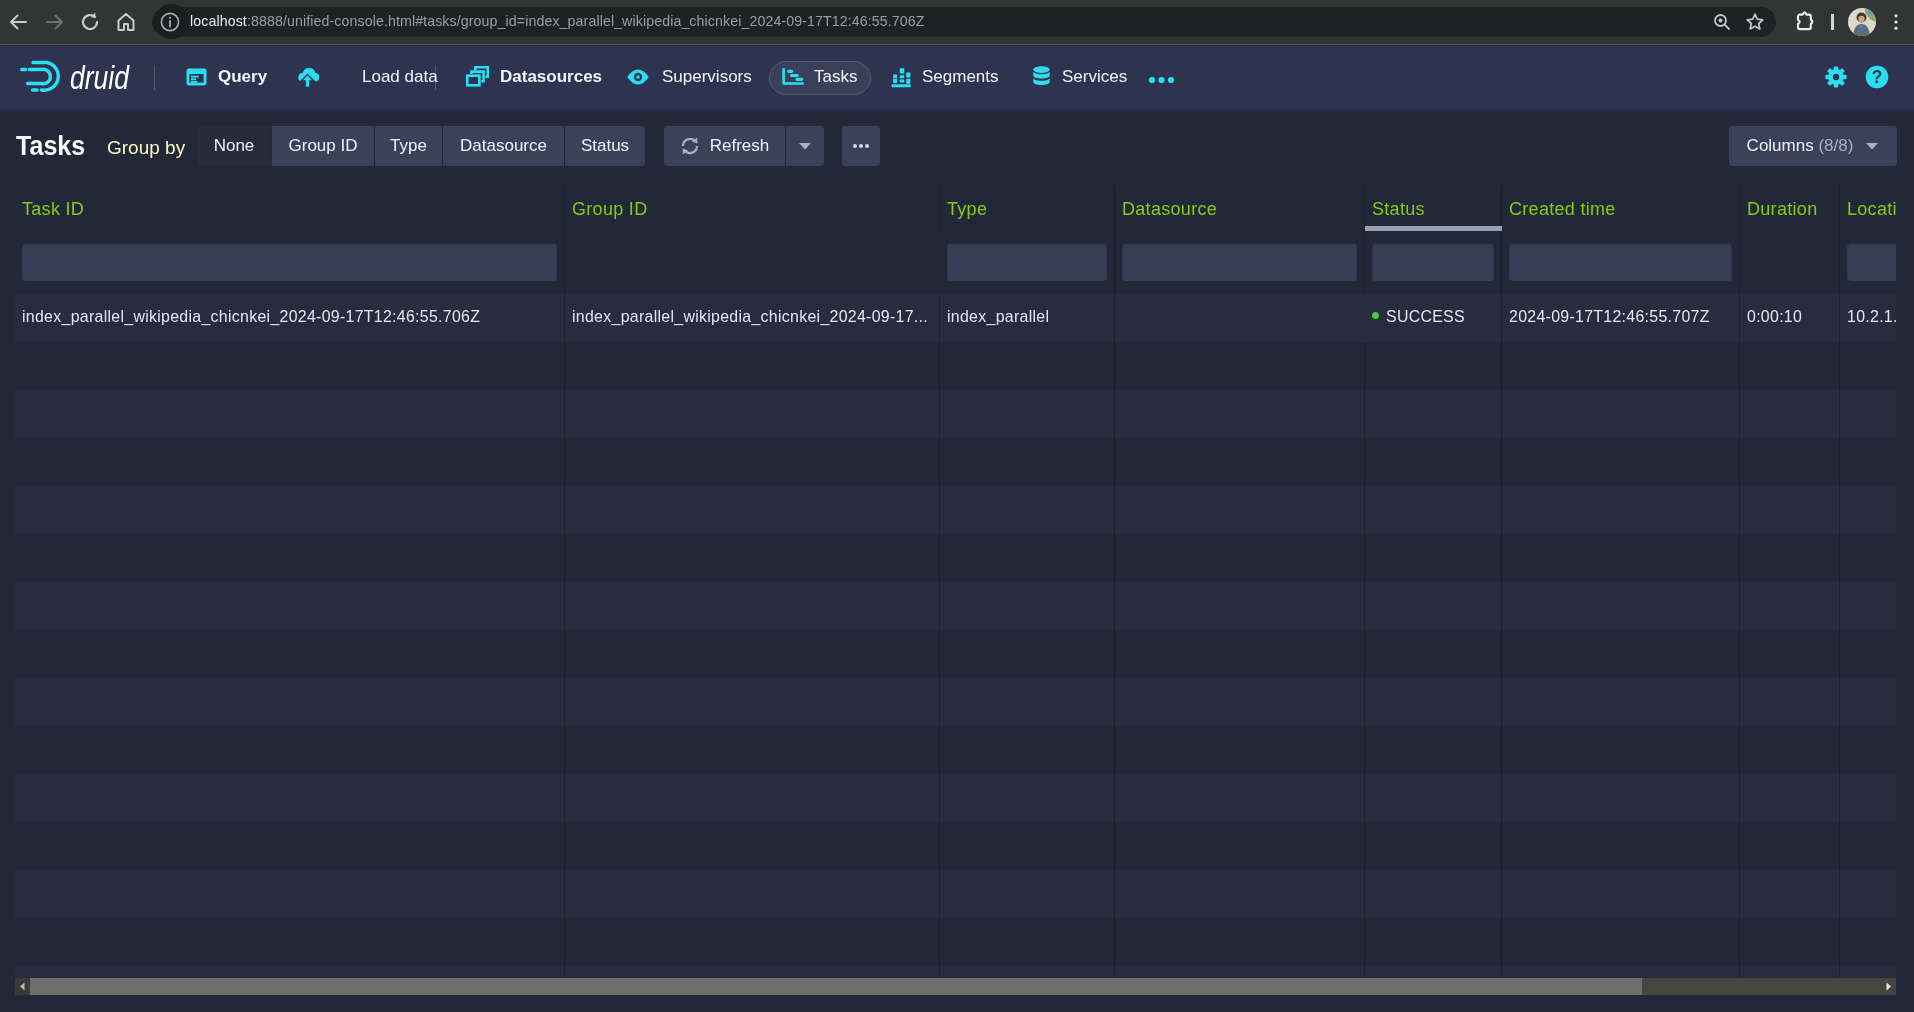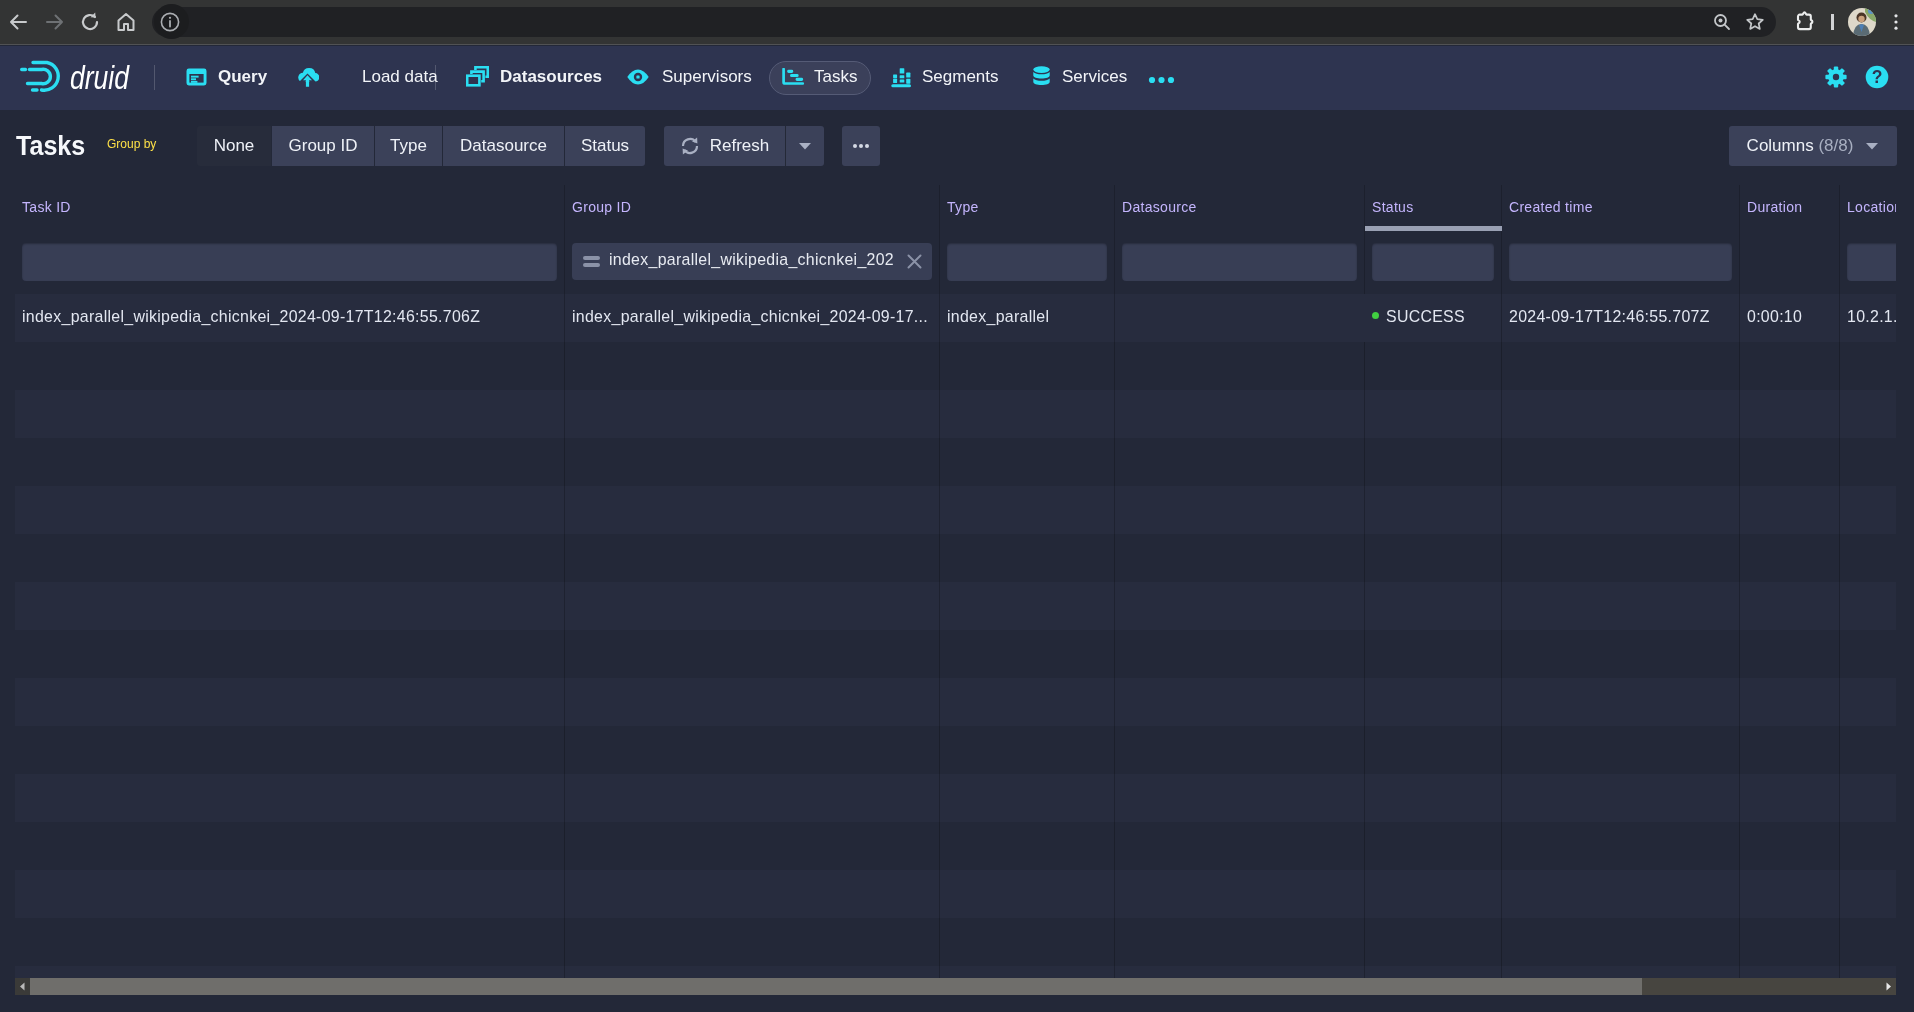--- a/index.html
+++ b/index.html
@@ -20,27 +20,27 @@
   
   #appbar { position:absolute; left:0; top:46px; width:1914px; height:64px; background:#2e3450; }
   .navtext { position:absolute; top:21px; font-size:17px; color:#f2f4f8; white-space:nowrap; }
   .navsep { position:absolute; top:19px; width:1px; height:25px; background:rgba(255,255,255,0.18); }
   #taskpill { position:absolute; left:769px; top:15px; width:102px; height:34px;
     border-radius:17px; background:#3b405a; border:1px solid #555b76; }
   #druidtext { position:absolute; left:70px; top:12px; font-size:34px; font-style:italic;
     color:#ffffff; transform:scaleX(0.78); transform-origin:0 0; }
   
   #title { position:absolute; left:16px; top:129px; font-size:28.5px; font-weight:bold; color:#f6f8fb; transform:scaleX(0.88); transform-origin:0 0; }
-  #groupby { position:absolute; left:107px; top:137px; font-size:12px; color:#fde047; }
+  #groupby { position:absolute; left:107px; top:137px; font-size:19px; color:#fef9c3; }
   .btn { position:absolute; top:126px; height:40px; background:#3b4159; color:#eef1f7;
     font-size:17px; display:flex; align-items:center; justify-content:center; }
   .btn.dark { background:#272c3b; }
   
   #table { position:absolute; left:15px; top:185px; width:1881px; height:793px; overflow:hidden; }
-  .hcell { position:absolute; top:0; height:47px; font-size:14px; letter-spacing:0.3px; color:#c4b5fd;
+  .hcell { position:absolute; top:0; height:47px; font-size:18px; letter-spacing:0.3px; color:#84cc16;
     padding:14px 7px 0 7px; border-right:1px solid rgba(0,0,0,0.18); }
   .fcell { position:absolute; top:47px; height:62px; border-right:1px solid rgba(0,0,0,0.18); }
   .finput { position:absolute; top:11px; left:7px; right:7px; height:38px; border-radius:4px;
     background:#383e55; box-shadow:inset 0 1px 2px rgba(0,0,0,0.3); }
   .row { position:absolute; left:0; width:2075px; height:48px; }
   .row.odd { background:#272c3e; }
   .row.even { background:#232838; }
   .dcell { position:absolute; top:0; height:48px; font-size:15.9px; letter-spacing:0.3px; color:#e3e7f1;
     padding:14px 7px 0 7px; border-right:1px solid rgba(0,0,0,0.22);
     white-space:nowrap; overflow:hidden; }
@@ -70,20 +70,21 @@
   <svg class="bicon" style="left:114px; top:10px;" width="24" height="24" viewBox="0 0 24 24">
     <path d="M4.5 10.5 L12 4 L19.5 10.5 V20 H14 V14 H10 V20 H4.5 Z" stroke="#c8cacc" stroke-width="2" fill="none" stroke-linecap="round" stroke-linejoin="round"></path>
   </svg>
   <div id="urlpill">
     <div id="urlinfo"></div>
     <svg class="bicon" style="left:6px; top:3px;" width="24" height="24" viewBox="0 0 24 24">
       <circle cx="12" cy="12" r="8.6" stroke="#abaeb2" stroke-width="1.6" fill="none"></circle>
       <path d="M12 11 V16.6" stroke="#abaeb2" stroke-width="1.8" stroke-linecap="round"></path>
       <circle cx="12" cy="7.8" r="1.1" fill="#abaeb2"></circle>
     </svg>
+    <div id="urltext"><b>localhost</b>:8888/unified-console.html#tasks/group_id=index_parallel_wikipedia_chicnkei_2024-09-17T12:46:55.706Z</div>
     <svg class="bicon" style="left:1559px; top:4px;" width="22" height="22" viewBox="0 0 22 22">
       <circle cx="9.5" cy="9.5" r="5.5" stroke="#c3c6c9" stroke-width="1.8" fill="none"></circle>
       <path d="M13.6 13.6 L18 18" stroke="#c3c6c9" stroke-width="1.8" stroke-linecap="round"></path>
       <circle cx="9.5" cy="9.5" r="2" fill="#c3c6c9"></circle>
     </svg>
     <svg class="bicon" style="left:1592px; top:4px;" width="22" height="22" viewBox="0 0 22 22">
       <path d="M11 3.2 L13.3 8.2 L18.8 8.8 L14.7 12.5 L15.8 17.9 L11 15.2 L6.2 17.9 L7.3 12.5 L3.2 8.8 L8.7 8.2 Z" stroke="#c3c6c9" stroke-width="1.7" fill="none" stroke-linejoin="round"></path>
     </svg>
   </div>
   <svg class="bicon" style="left:1792px; top:9px;" width="24" height="24" viewBox="0 0 24 24">
@@ -252,32 +253,20 @@
   <div class="hcell" style="left:1100px; width:250px;">Datasource</div>
   <div class="hcell" style="left:1350px; width:137px;">Status</div>
   <div class="hcell" style="left:1487px; width:238px;">Created time</div>
   <div class="hcell" style="left:1725px; width:100px;">Duration</div>
   <div class="hcell" style="left:1825px; width:250px; border-right:none;">Location</div>
   <div class="abs" style="left:1350px; top:41px; width:137px; height:5px; background:#99a0b3;"></div>
 
   <div class="fcell" style="left:0; width:550px;">
       <div class="finput"></div>
     </div>
-  <div class="fcell" style="left:550px; width:375px;">
-    <div class="ftag">
-      <svg class="abs" style="left:11px; top:12px;" width="17" height="13" viewBox="0 0 17 13">
-        <rect x="0" y="1" width="17" height="4" rx="2" fill="#8b92a7"></rect>
-        <rect x="0" y="8" width="17" height="4" rx="2" fill="#8b92a7"></rect>
-      </svg>
-      <span class="ftagtext">index_parallel_wikipedia_chicnkei_202</span>
-      <svg class="abs" style="right:10px; top:11px;" width="15" height="15" viewBox="0 0 15 15">
-        <path d="M1.5 1.5 L13.5 13.5 M13.5 1.5 L1.5 13.5" stroke="#8b92a7" stroke-width="2" stroke-linecap="round"></path>
-      </svg>
-    </div>
-  </div>
   <div class="fcell" style="left:925px; width:175px;">
       <div class="finput"></div>
     </div>
   <div class="fcell" style="left:1100px; width:250px;">
       <div class="finput"></div>
     </div>
   <div class="fcell" style="left:1350px; width:137px;">
       <div class="finput"></div>
     </div>
   <div class="fcell" style="left:1487px; width:238px;">

